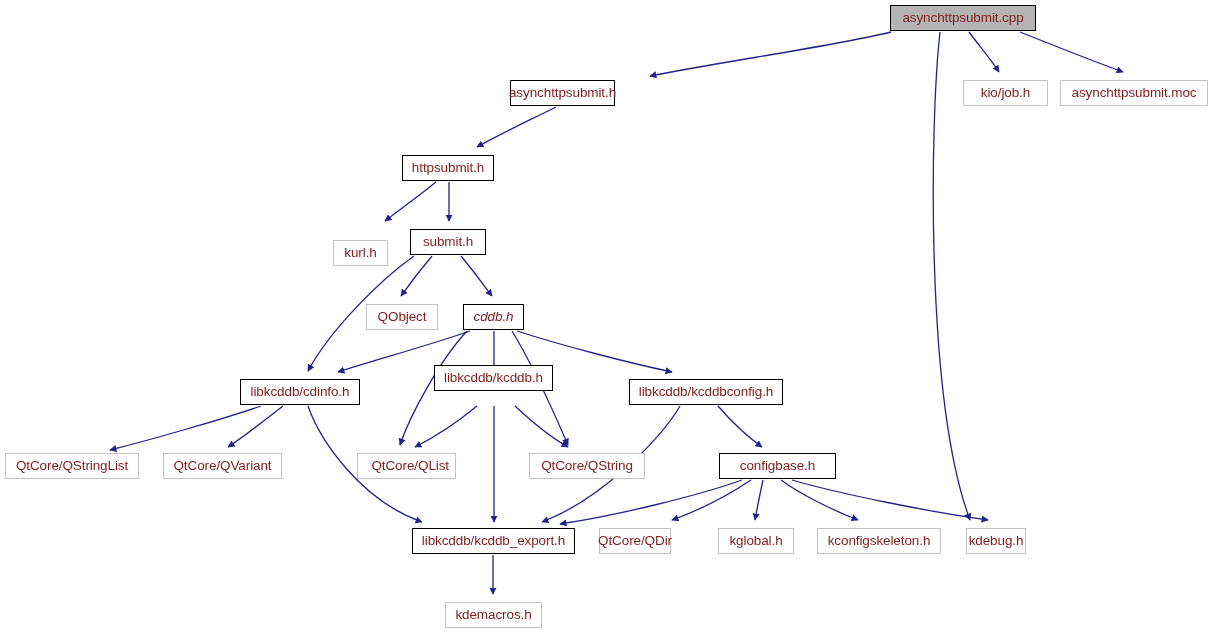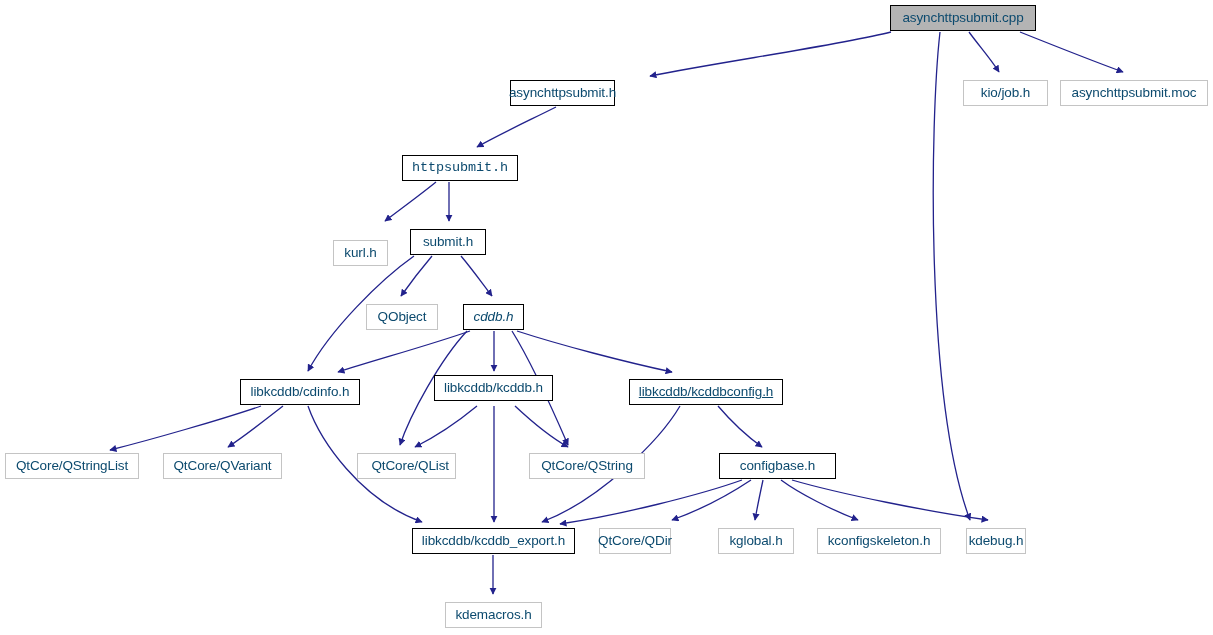--- a/index.html
+++ b/index.html
@@ -26,21 +26,21 @@
   .node {
     position: absolute;
     box-sizing: border-box;
     display: flex;
     align-items: center;
     justify-content: center;
     height: 26px;
     background: #ffffff;
     border: 1px solid #c4c4c4;
     font-size: 13.5px;
-    color: #0c4a6e;
+    color: #7f1d1d;
     white-space: nowrap;
     letter-spacing: -0.1px;
     z-index: 2;
   }
   .node.bold {
     border: 1.6px solid #000000;
   }
   .node.root {
     border: 1.6px solid #000000;
     background: #b4b4b4;
@@ -100,42 +100,42 @@
       </div>
       <div class="node" style="left: 963px; top: 80px; width: 85px;">
         <span class="node-label">kio/job.h</span>
       </div>
       <div class="node" style="left: 1060px; top: 80px; width: 148px;">
         <span class="node-label">asynchttpsubmit.moc</span>
       </div>
       <div class="node bold" style="left: 510px; top: 80px; width: 105px;">
         <span class="node-label">asynchttpsubmit.h</span>
       </div>
-      <div class="node bold" style="left: 402px; top: 155px; width: 116px; font-family: Liberation Mono, monospace;">
+      <div class="node bold" style="left: 402px; top: 155px; width: 92px;">
         <span class="node-label">httpsubmit.h</span>
       </div>
       <div class="node" style="left: 333px; top: 240px; width: 55px;">
         <span class="node-label">kurl.h</span>
       </div>
       <div class="node bold" style="left: 410px; top: 229px; width: 76px;">
         <span class="node-label">submit.h</span>
       </div>
       <div class="node" style="left: 366px; top: 304px; width: 72px;">
         <span class="node-label">QObject</span>
       </div>
       <div class="node bold" style="left: 463px; top: 304px; width: 61px; font-style: italic;">
         <span class="node-label">cddb.h</span>
       </div>
       <div class="node bold" style="left: 240px; top: 379px; width: 120px;">
         <span class="node-label">libkcddb/cdinfo.h</span>
       </div>
-      <div class="node bold" style="left: 434px; top: 375px; width: 119px;">
+      <div class="node bold" style="left: 434px; top: 365px; width: 119px;">
         <span class="node-label">libkcddb/kcddb.h</span>
       </div>
-      <div class="node bold" style="left: 629px; top: 379px; width: 154px; text-decoration: underline;">
+      <div class="node bold" style="left: 629px; top: 379px; width: 154px;">
         <span class="node-label">libkcddb/kcddbconfig.h</span>
       </div>
       <div class="node" style="left: 5px; top: 453px; width: 134px;">
         <span class="node-label">QtCore/QStringList</span>
       </div>
       <div class="node" style="left: 163px; top: 453px; width: 119px;">
         <span class="node-label">QtCore/QVariant</span>
       </div>
       <div class="node" style="left: 357px; top: 453px; width: 99px; justify-content: flex-end;">
         <span class="node-label">QtCore/QList</span>

